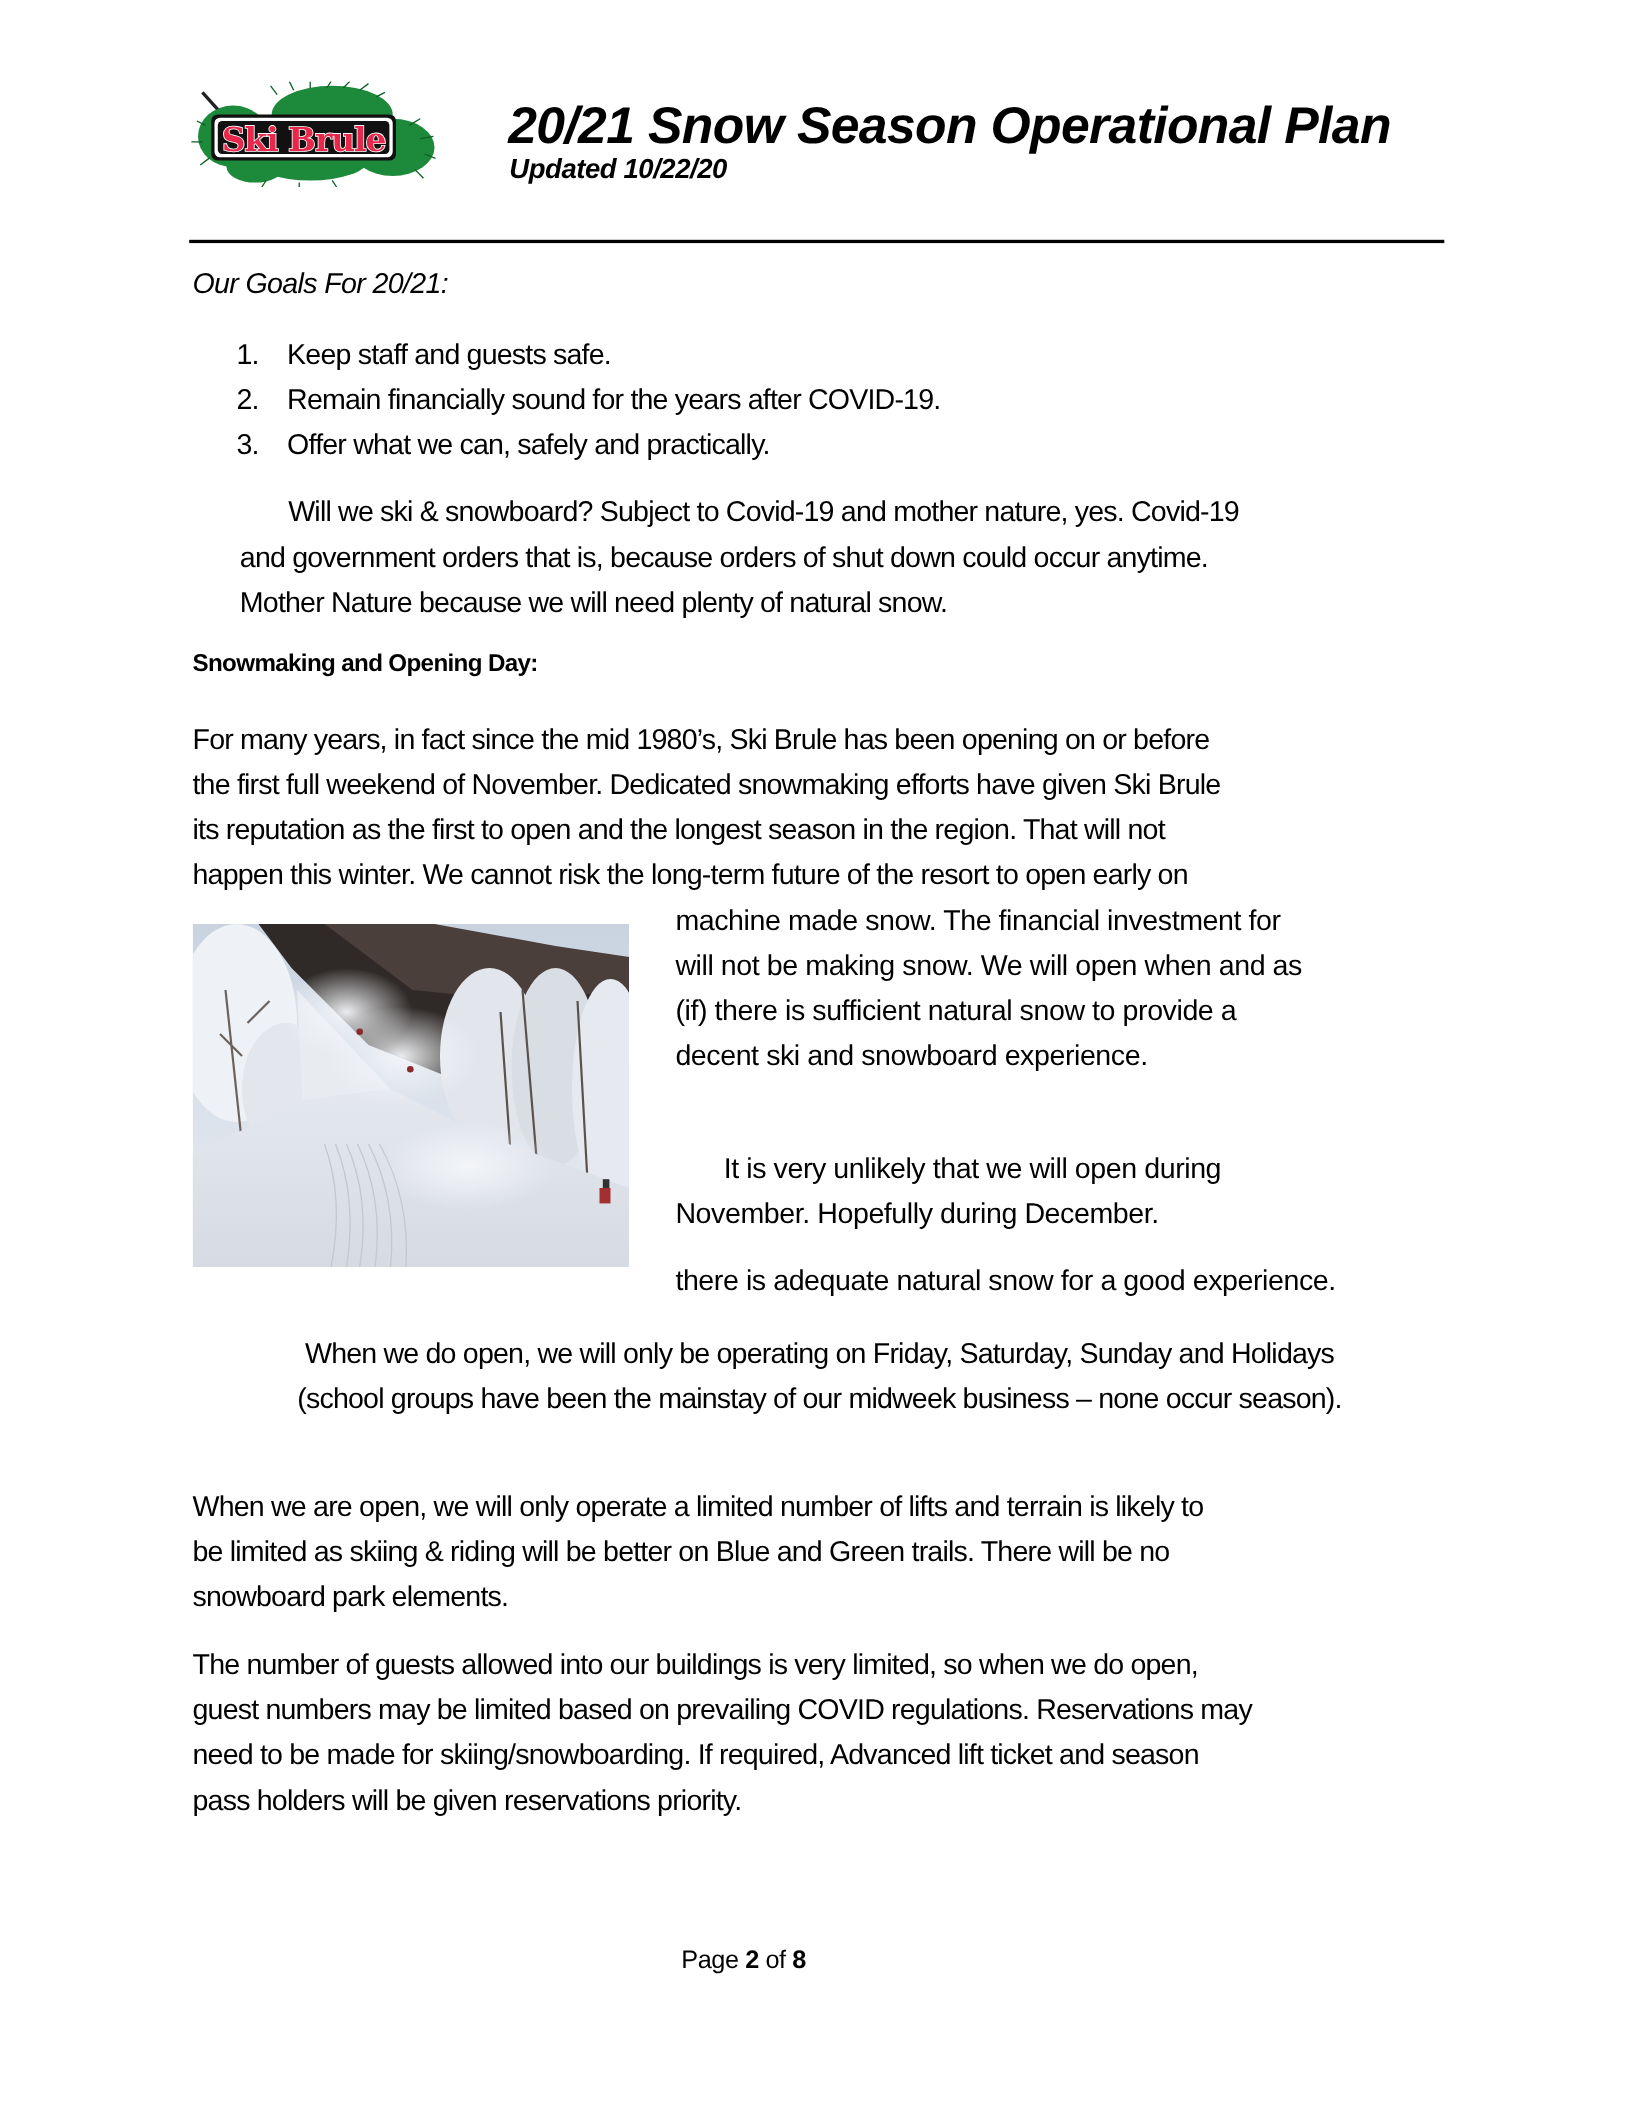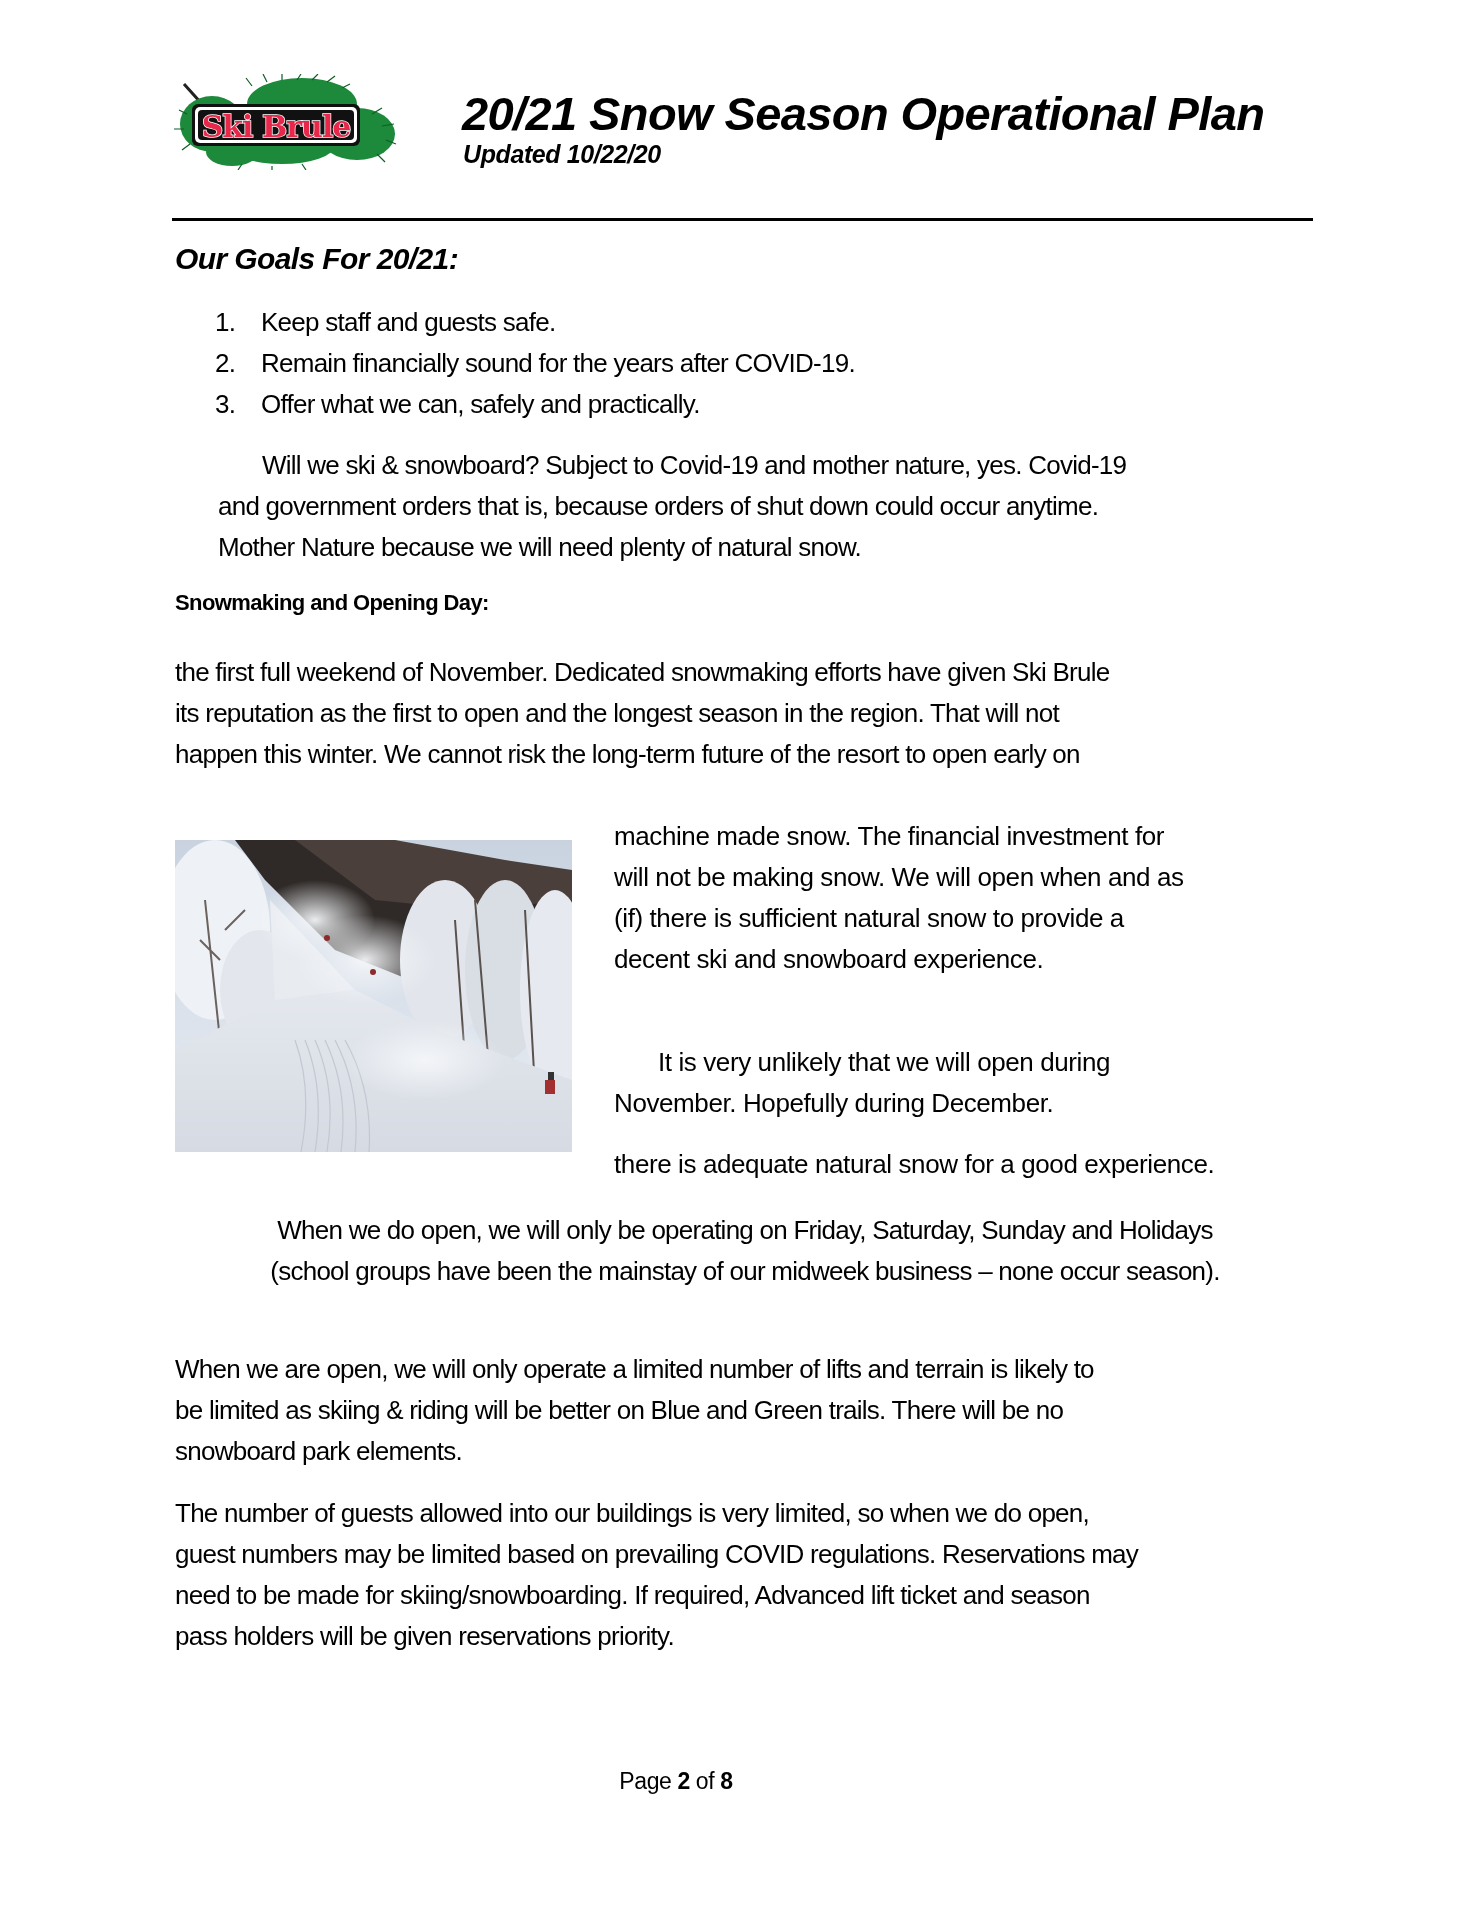--- a/index.html
+++ b/index.html
@@ -4,21 +4,21 @@
 <style>
   html, body { margin:0; padding:0; background:#ffffff; }
   body { width:1484px; height:1920px; position:relative; overflow:hidden;
          font-family:"Liberation Sans", sans-serif; color:#000; }
   .page { position:absolute; left:0; top:0; width:1484px; height:1920px; }
   .logo { position:absolute; left:172px; top:74px; width:226px; height:96px; }
   .doc-title { position:absolute; left:462px; top:86px; font-size:47px; font-weight:bold; font-style:italic; letter-spacing:-0.6px; white-space:nowrap; }
   .doc-subtitle { position:absolute; left:463px; top:140px; font-size:25px; font-weight:bold; font-style:italic; letter-spacing:-0.4px; white-space:nowrap; }
   .rule { position:absolute; left:172px; top:218px; width:1141px; height:3px; background:#000; }
   .body { position:absolute; left:175px; width:1140px; font-size:26px; line-height:41px; letter-spacing:-0.75px; }
-  .h-goals { position:absolute; left:175px; top:242px; font-size:30px; font-weight:bold; font-style:italic; letter-spacing:-0.6px; }
+  .h-goals { position:absolute; left:175px; top:242px; font-size:26px; font-weight:normal; font-style:italic; letter-spacing:-0.6px; }
   .goals { position:absolute; left:215px; top:302px; margin:0; padding:0; list-style:none; font-size:26px; line-height:41px; letter-spacing:-0.75px; }
   .goals li { display:flex; }
   .goals .num { width:46px; display:inline-block; }
   .p-will { position:absolute; left:218px; top:445px; width:1100px; font-size:26px; line-height:41px; letter-spacing:-0.75px; }
   .p-will .indent { display:inline-block; width:44px; }
   .h-snow { position:absolute; left:175px; top:590px; font-size:22px; font-weight:bold; letter-spacing:-0.6px; }
   .p-many { top:652px; }
   .photo { position:absolute; left:175px; top:840px; width:397px; height:312px; overflow:hidden; }
   .side { position:absolute; left:614px; width:720px; font-size:26px; line-height:41px; letter-spacing:-0.4px; }
   .side-1 { top:816px; }
@@ -84,20 +84,21 @@
 
   <div class="p-will">
     <span class="line"><span class="indent"></span><span>Will we ski &amp; snowboard?  Subject to Covid-19 and mother nature, yes.  Covid-19</span></span>
     <span class="line">and government orders that is, because orders of shut down could occur anytime.</span>
     <span class="line">Mother Nature because we will need plenty of natural snow.</span>
   </div>
 
   <div class="h-snow">Snowmaking and Opening Day:</div>
 
   <div class="body p-many">
+    <span class="line">For many years, in fact since the mid 1980’s, Ski Brule has been opening on or before</span>
     <span class="line">the first full weekend of November.  Dedicated snowmaking efforts have given Ski Brule</span>
     <span class="line">its reputation as the first to open and the longest season in the region.  That will not</span>
     <span class="line">happen this winter.  We cannot risk the long-term future of the resort to open early on</span>
   </div>
 
   <div class="photo" title="Snowmaking guns spraying snow on a groomed ski slope lined with frosted trees">
     <svg width="397" height="312" viewBox="0 0 397 312">
       <defs>
         <linearGradient id="sky" x1="0" y1="0" x2="0" y2="1">
           <stop offset="0" stop-color="#c9d3e0"></stop>

